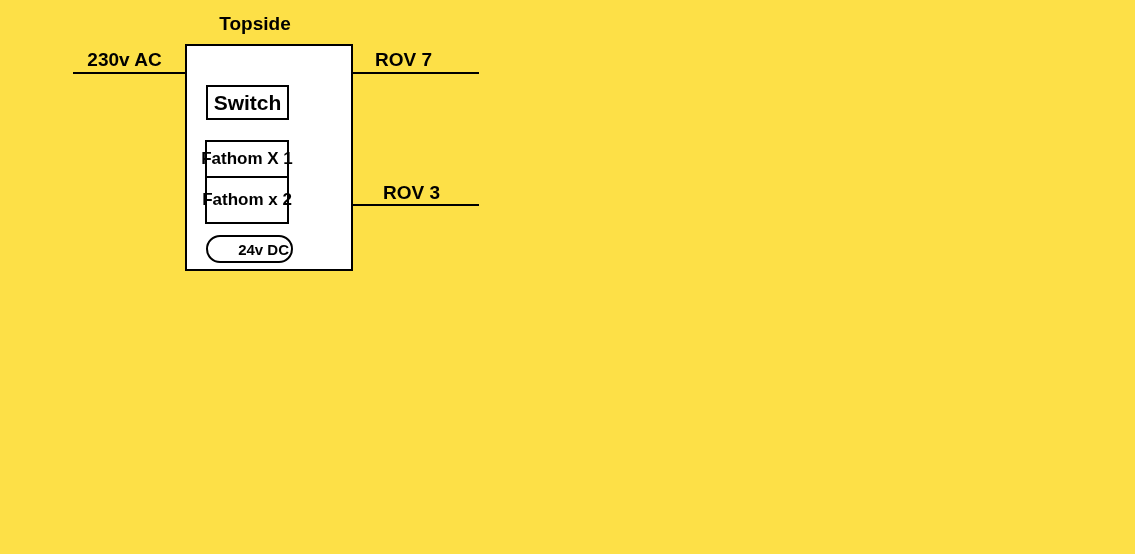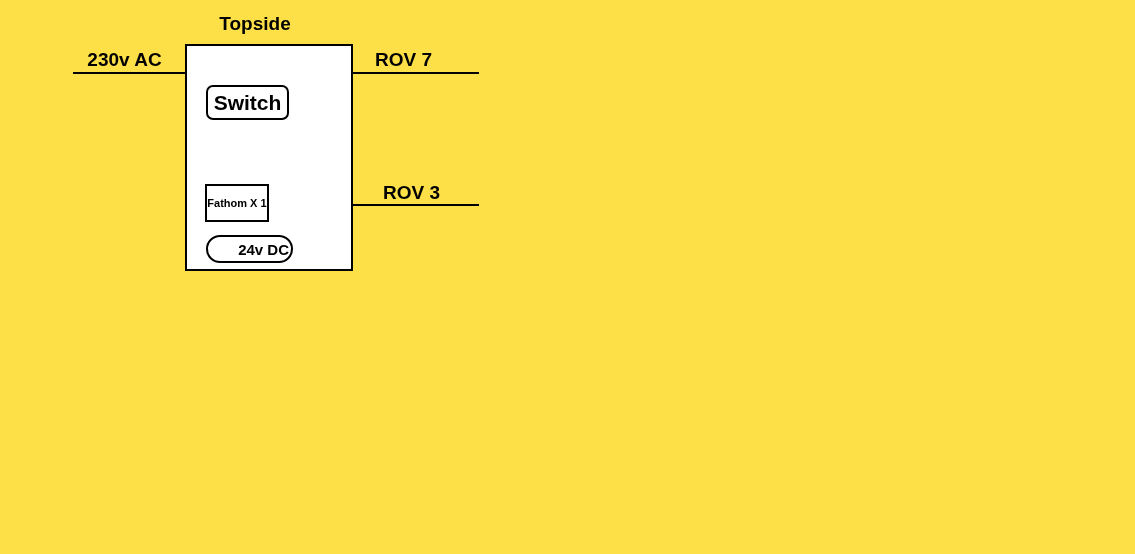--- a/index.html
+++ b/index.html
@@ -50,29 +50,27 @@
     font-weight: bold;
     white-space: nowrap;
   }
 
   .switch-block {
     left: 206px;
     top: 85px;
     width: 83px;
     height: 35px;
     font-size: 21px;
-    border-radius: 7px;
   }
 
   .fathom-block {
     left: 205px;
-    width: 64px;
-    font-size: 11px;
+    width: 84px;
+    font-size: 17px;
     overflow: visible;
-    margin-top: 44px;
   }
   .fathom-1 { top: 140px; height: 38px; }
   .fathom-2 { top: 176px; height: 48px; }
 
   .dc-block {
     left: 206px;
     top: 235px;
     width: 87px;
     height: 28px;
     font-size: 15px;
@@ -121,18 +119,21 @@
   <div class="abs wire rov2-line"></div>
 
   <div class="abs block switch-block">
     <span>Switch</span>
   </div>
 
   <div class="abs block fathom-block fathom-1">
     <span>Fathom X 1</span>
   </div>
 
+  <div class="abs block fathom-block fathom-2">
+    <span>Fathom x 2</span>
+  </div>
 
   <div class="abs block dc-block">
     <span>24v DC</span>
   </div>
 
 </div>
 
 </body></html>

